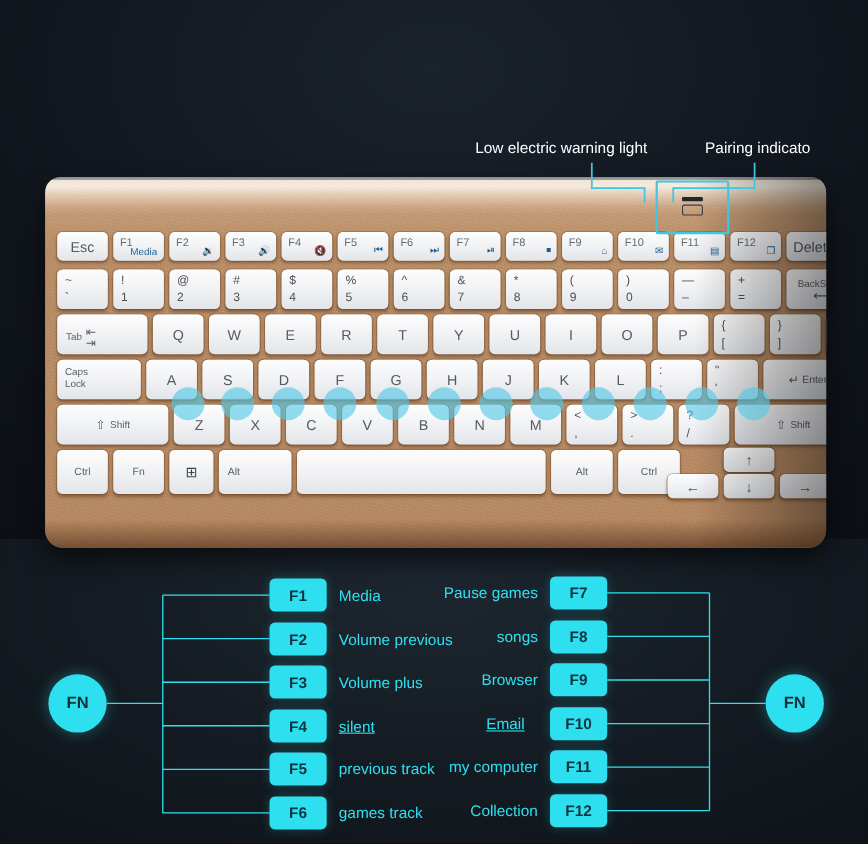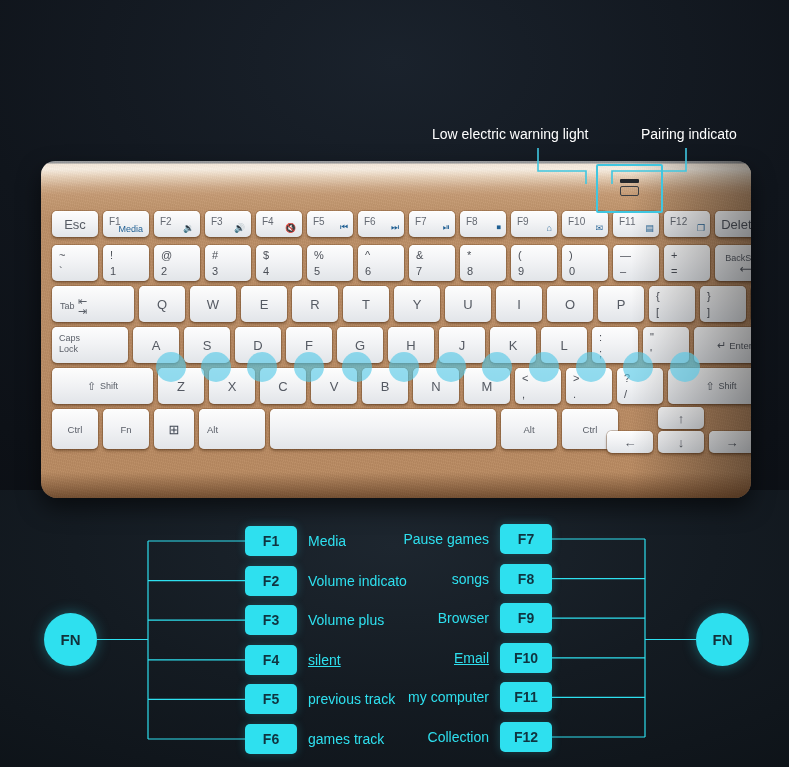--- a/index.html
+++ b/index.html
@@ -515,21 +515,21 @@
   </div>
 
   <div id="diagram-items">
       <div class="fkey-chip" style="left: 245px; top: 26px;">
         <span>F1</span>
       </div>
       <div class="fn-text t-left" style="left: 308px; top: 33px;">Media</div>
       <div class="fkey-chip" style="left: 245px; top: 65.6px;">
         <span>F2</span>
       </div>
-      <div class="fn-text t-left" style="left: 308px; top: 72.6px;">Volume indicato</div>
+      <div class="fn-text t-left" style="left: 308px; top: 72.6px;">Volume previous</div>
       <div class="fkey-chip" style="left: 245px; top: 105.2px;">
         <span>F3</span>
       </div>
       <div class="fn-text t-left" style="left: 308px; top: 112.2px;">Volume plus</div>
       <div class="fkey-chip" style="left: 245px; top: 144.8px;">
         <span>F4</span>
       </div>
       <div class="fn-text t-left" style="left: 308px; top: 151.8px; text-decoration: underline;">silent</div>
       <div class="fkey-chip" style="left: 245px; top: 184.4px;">
         <span>F5</span>
@@ -547,21 +547,21 @@
         <span>F8</span>
       </div>
       <div class="fn-text t-right" style="right: 300px; top: 70.6px;">songs</div>
       <div class="fkey-chip" style="left: 500px; top: 103.2px;">
         <span>F9</span>
       </div>
       <div class="fn-text t-right" style="right: 300px; top: 110.2px; padding-left: 19px;">Browser</div>
       <div class="fkey-chip" style="left: 500px; top: 142.8px;">
         <span>F10</span>
       </div>
-      <div class="fn-text t-right" style="right: 300px; top: 149.8px; text-decoration: underline;">Email</div>
+      <div class="fn-text t-right" style="right: 312px; top: 149.8px; text-decoration: underline;">Email</div>
       <div class="fkey-chip" style="left: 500px; top: 182.4px;">
         <span>F11</span>
       </div>
       <div class="fn-text t-right" style="right: 300px; top: 189.4px;">my computer</div>
       <div class="fkey-chip" style="left: 500px; top: 222px;">
         <span>F12</span>
       </div>
       <div class="fn-text t-right" style="right: 300px; top: 229px;">Collection</div>
     </div>
 </div>

